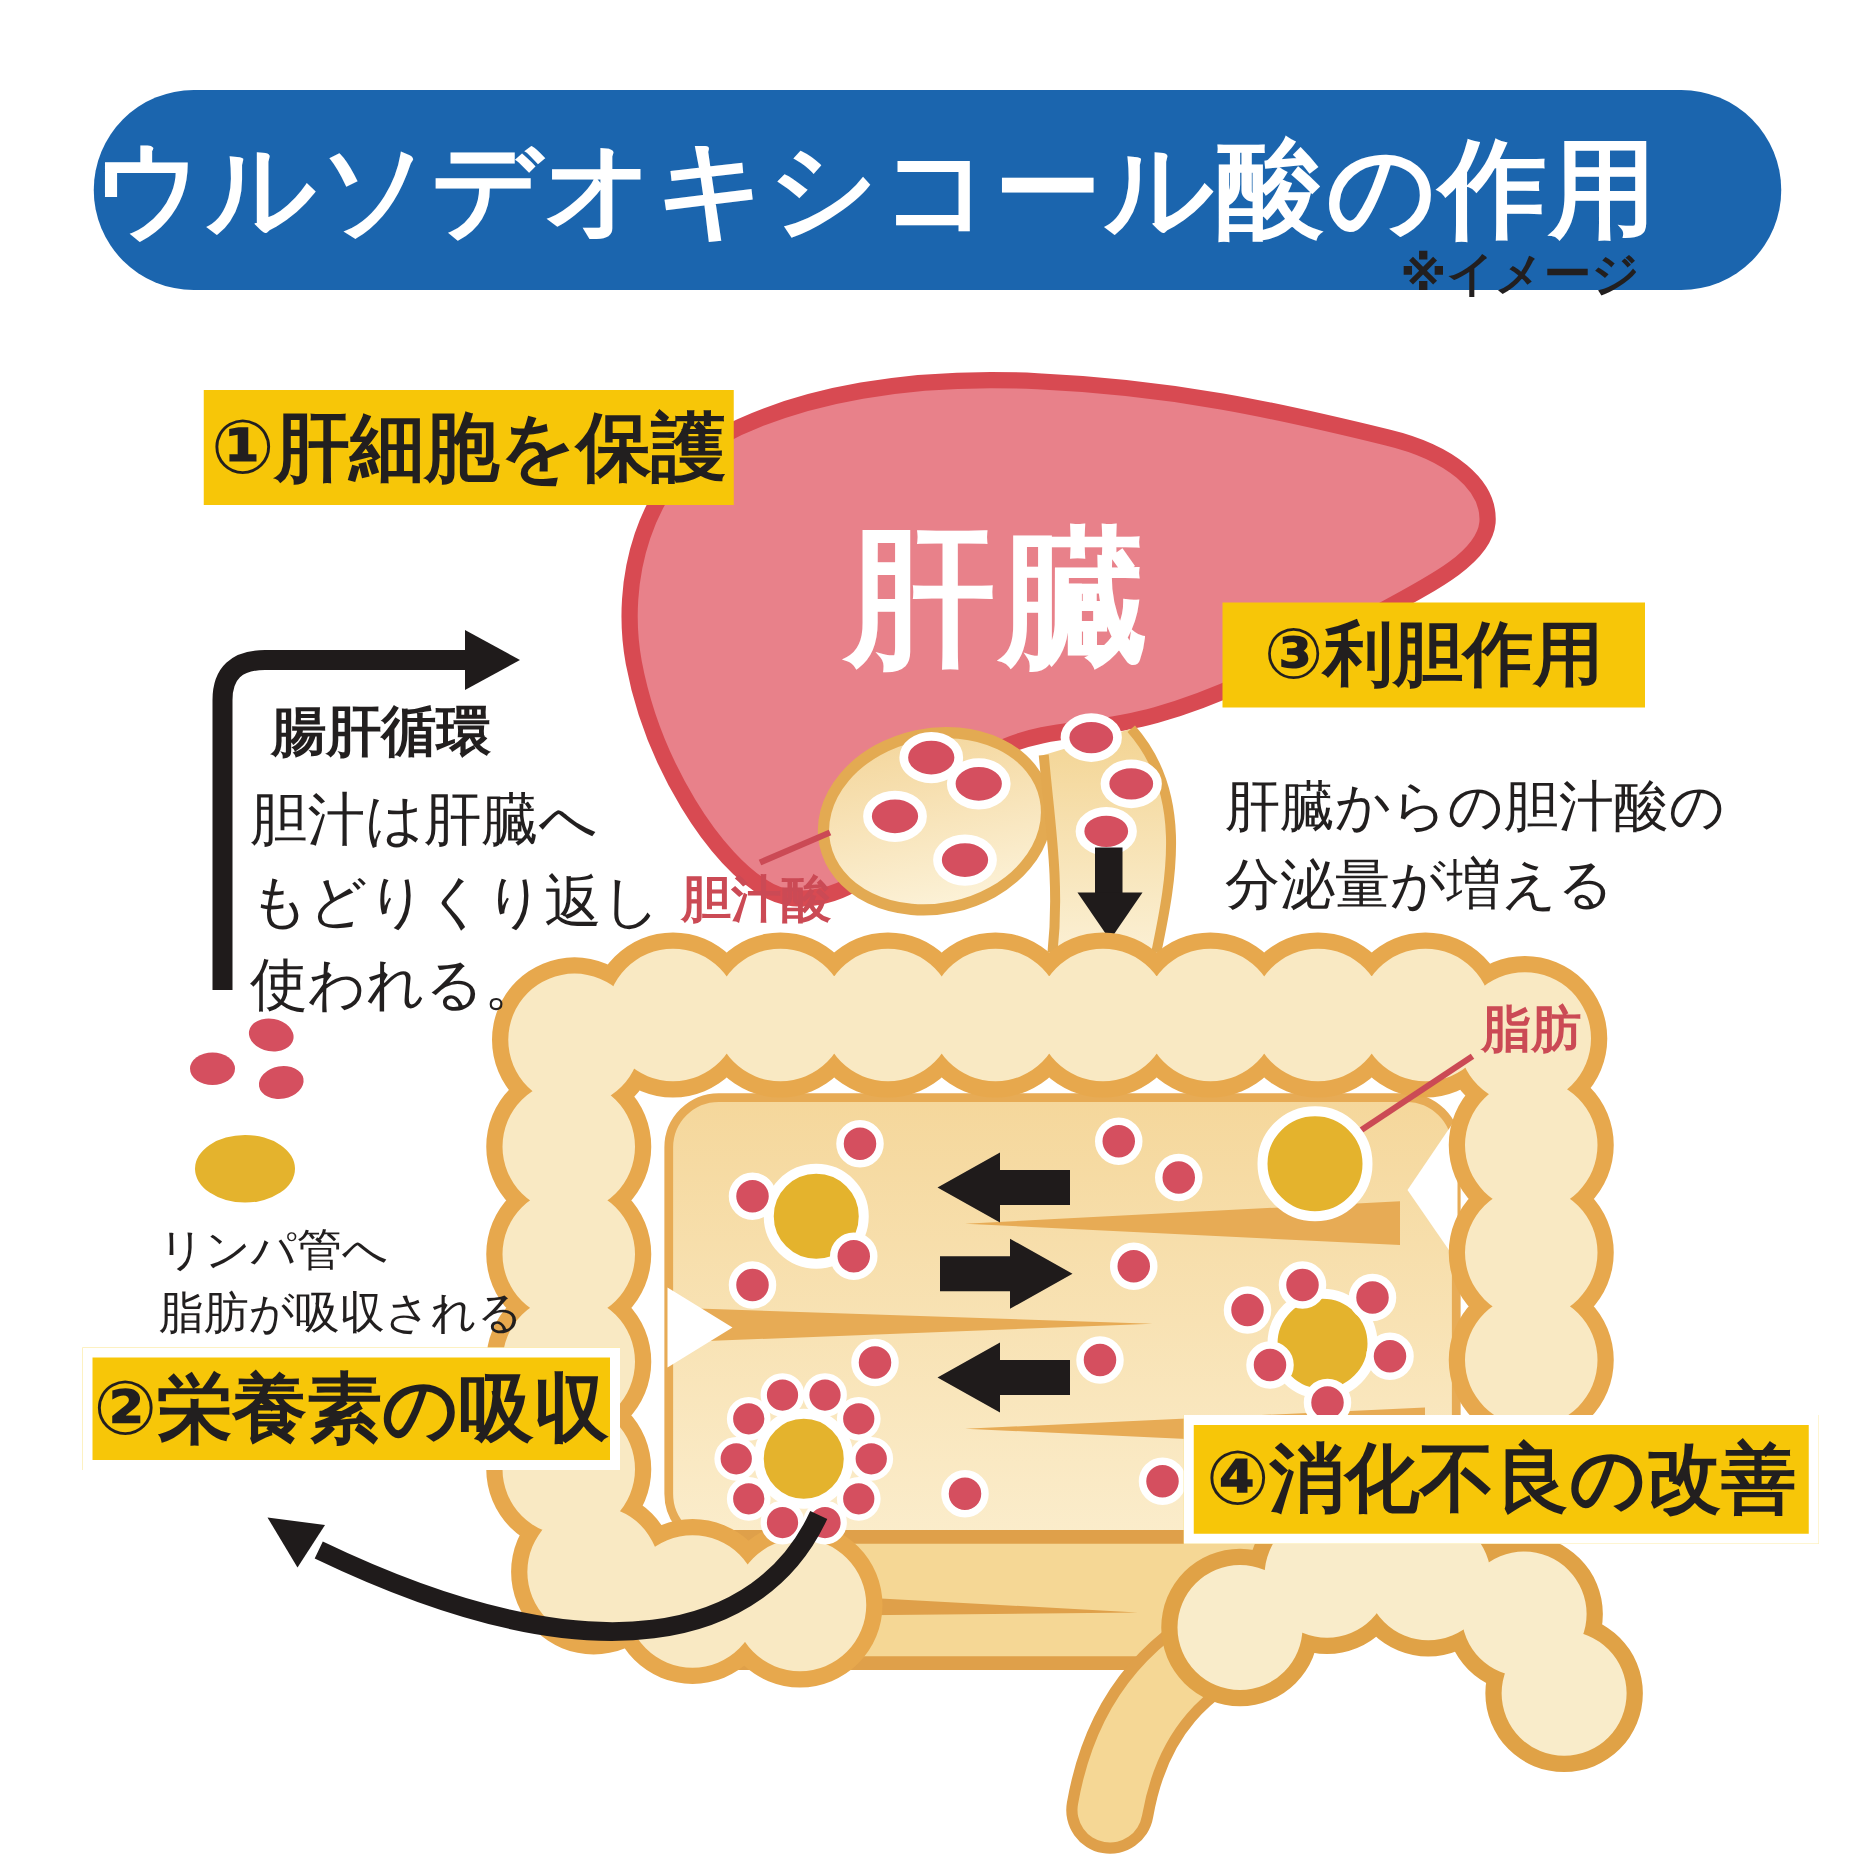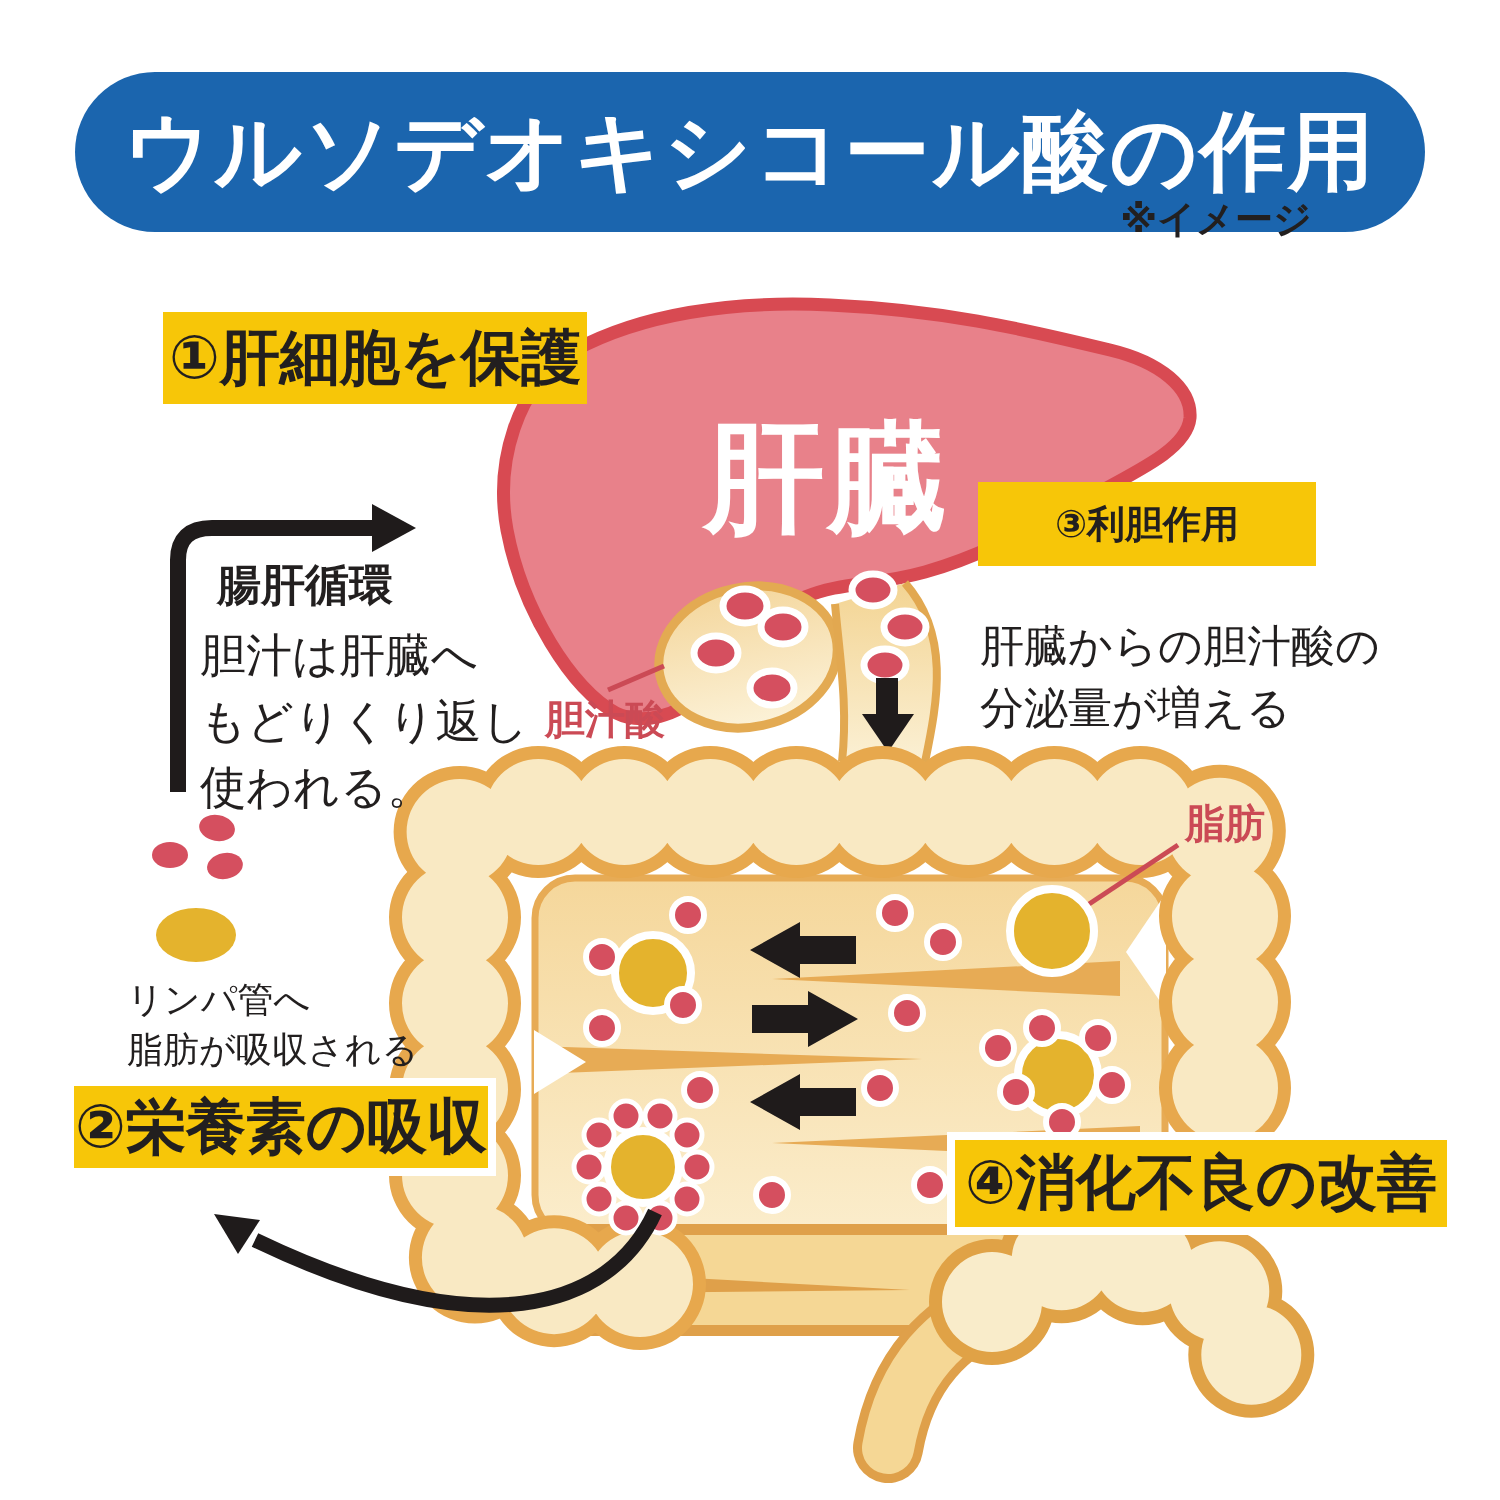--- a/index.html
+++ b/index.html
@@ -1,30 +1,30 @@
 <!DOCTYPE html>
 <html><head>
 <meta charset="utf-8">
 <style>
   html,body{margin:0;padding:0;background:#ffffff;}
   .stage{position:relative;width:1500px;height:1500px;background:#ffffff;overflow:hidden;
          font-family:"Liberation Sans","DejaVu Sans",sans-serif;color:#221f1f;}
   .stage svg{position:absolute;left:0;top:0;}
   .abs{position:absolute;}
   .title-bar{left:75px;top:72px;width:1350px;height:160px;background:#1b65ae;border-radius:80px;
-             display:flex;align-items:center;justify-content:center;}
+             display:flex;align-items:center;}
   .title-bar span{color:#ffffff;font-size:86px;font-weight:bold;letter-spacing:2px;}
   .note{left:1096px;top:194px;width:240px;text-align:center;font-size:38px;font-weight:bold;}
   .badge{background:#f7c608;display:flex;align-items:center;justify-content:center;
          font-weight:bold;box-sizing:border-box;white-space:nowrap;}
   .b1{left:163px;top:312px;width:424px;height:92px;font-size:60px;}
   .b2{left:66px;top:1078px;width:430px;height:98px;font-size:60px;border:8px solid #ffffff;}
-  .b3{left:978px;top:482px;width:338px;height:84px;font-size:38px;}
+  .b3{left:978px;top:482px;width:338px;height:84px;font-size:56px;}
   .b4{left:947px;top:1132px;width:508px;height:103px;font-size:60px;border:8px solid #ffffff;}
-  .liver-label{left:568px;top:398px;width:520px;text-align:center;color:#ffffff;
+  .liver-label{left:540px;top:398px;width:520px;text-align:center;color:#ffffff;
                font-size:120px;font-weight:bold;letter-spacing:4px;}
   .eh-title{left:217px;top:556px;font-size:44px;font-weight:bold;text-align:center;}
   .eh-body{left:200px;top:622px;font-size:46px;line-height:66px;white-space:pre-line;}
   .red-label{color:#cb4a55;font-size:40px;font-weight:bold;}
   .bile-acid{left:545px;top:692px;}
   .fat-label{left:1185px;top:796px;}
   .lymph{left:127px;top:975px;font-size:36px;line-height:50px;white-space:pre-line;}
 </style>
 </head>
 <body>

